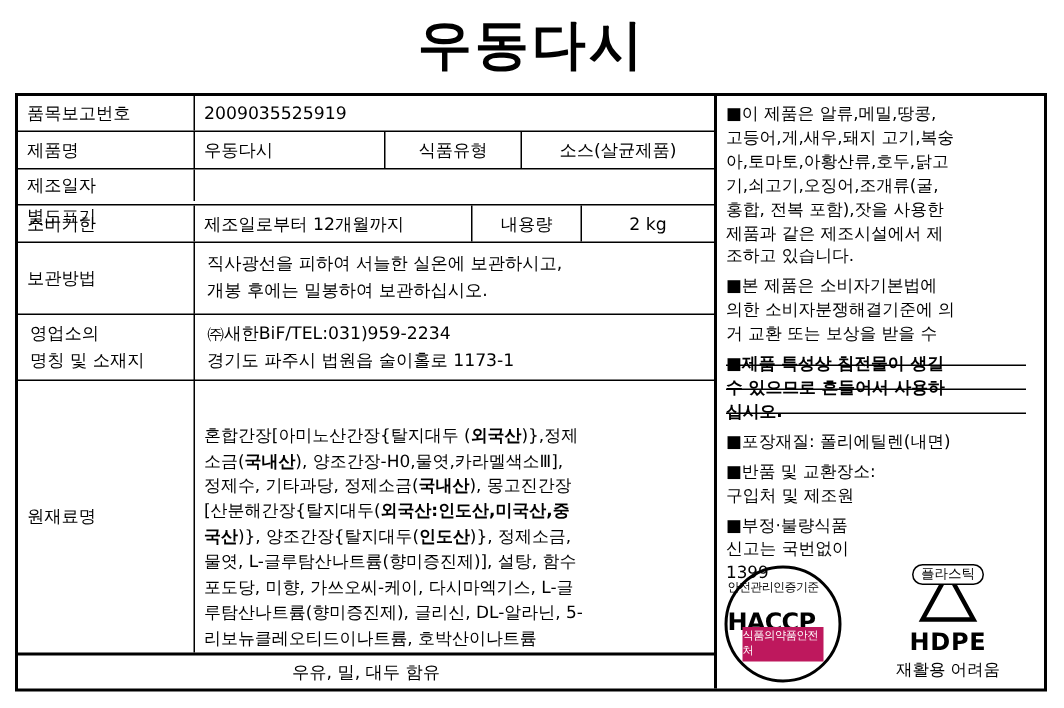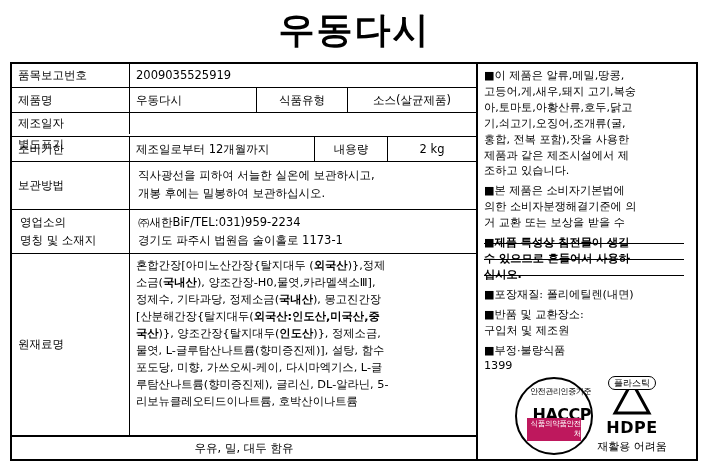--- a/index.html
+++ b/index.html
@@ -95,21 +95,21 @@
   .ing-row{flex:1;display:flex;}
   .ing-lbl{
     width:118px;border-right:1px solid #000;
     display:flex;align-items:center;justify-content:flex-start;
     padding-left:6px;font-size:11.5px;box-sizing:border-box;
   }
   .ing-val{
     flex:1;box-sizing:border-box;
     padding:4px 6px 0 6px;
     font-size:11.3px;line-height:1.5;
-    display:flex;flex-direction:column;justify-content:flex-start;
+    display:flex;flex-direction:column;justify-content:flex-end;
   }
   .ing-val .line{white-space:nowrap;}
   b{font-weight:bold;}
 
   .footer-row{
     height:23px;
     border-top:1px solid #000;
     display:flex;align-items:center;justify-content:center;
     font-size:11.5px;
     box-sizing:border-box;
@@ -138,23 +138,23 @@
     left:0;right:6px;top:50%;
     border-top:1px solid #000;
   }
 
   .badges{
     position:absolute;
     left:0;right:0;bottom:2px;
     height:86px;
   }
   .haccp{
-    position:absolute;left:32px;bottom:2px;
+    position:absolute;left:0;bottom:2px;
     width:88px;height:78px;
-    text-align:right;
+    text-align:left;
     text-decoration:underline;
   }
   .haccp-ring{
     width:78px;height:78px;border-radius:50%;
     border:2px solid #000;
     position:relative;margin:0 auto;
     box-sizing:border-box;
   }
   .haccp-top{
     position:absolute;top:7px;left:0;right:0;
@@ -286,20 +286,21 @@
         <span class="line">■포장재질: 폴리에틸렌(내면)</span>
       </div>
 
       <div class="para">
         <span class="line">■반품 및 교환장소:</span>
         <span class="line">   구입처 및 제조원</span>
       </div>
 
       <div class="para">
         <span class="line">■부정·불량식품</span>
+        <span class="line">   신고는 국번없이</span>
         <span class="line">   1399</span>
       </div>
 
       <div class="badges">
 
         <div class="haccp">
           <div class="haccp-ring">
             <div class="haccp-top">안전관리인증기준</div>
             <div class="haccp-mid">HACCP</div>
             <div class="haccp-bar">식품의약품안전처</div>

